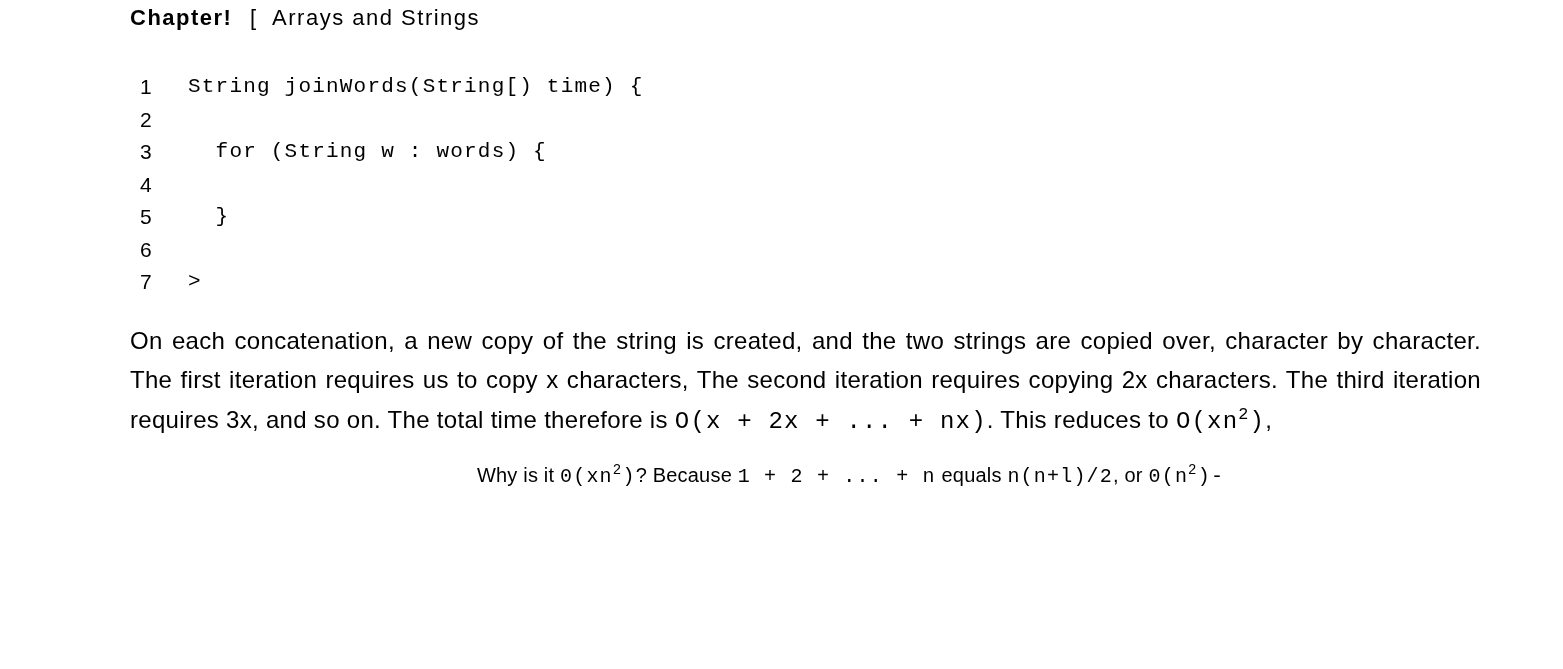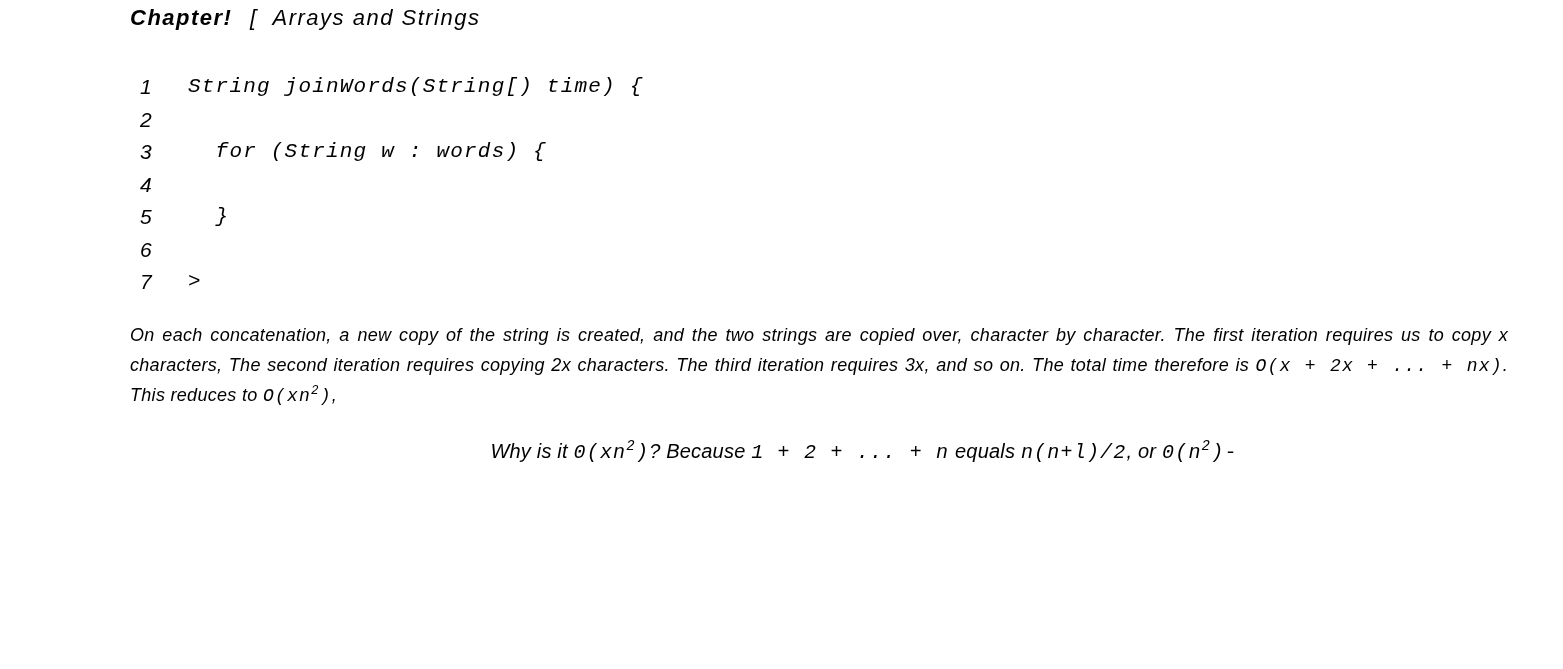--- a/index.html
+++ b/index.html
@@ -4,23 +4,22 @@
 <style>
   html, body {
     margin: 0;
     padding: 0;
     width: 1563px;
     background: #fff;
     color: #000;
     font-family: Arial, "Helvetica Neue", Helvetica, sans-serif;
   }
   .page {
-    padding: 5px 55px 40px 130px;
+    padding: 5px 82px 40px 130px;
     box-sizing: border-box;
-    font-style: italic;
   }
   .chapter-header {
     font-family: Arial, sans-serif;
     font-size: 22px;
     letter-spacing: 1.5px;
     margin-bottom: 40px;
   }
   .chapter-header .label {
     font-weight: 900;
   }
@@ -48,25 +47,25 @@
     font-family: Arial, sans-serif;
     font-size: 21px;
     letter-spacing: 0;
     flex-shrink: 0;
   }
   .code-text {
     white-space: pre;
   }
   .body-para {
     font-family: Arial, sans-serif;
-    font-size: 18px;
+    font-size: 24px;
     line-height: 1.65;
     letter-spacing: 0.3px;
     text-align: justify;
-    margin-bottom: 28px;
+    margin-bottom: 22px;
   }
   .mono {
     font-family: "Courier New", Courier, monospace;
     letter-spacing: 1.2px;
   }
   sup {
     font-size: 0.7em;
     vertical-align: super;
     line-height: 0;
   }

